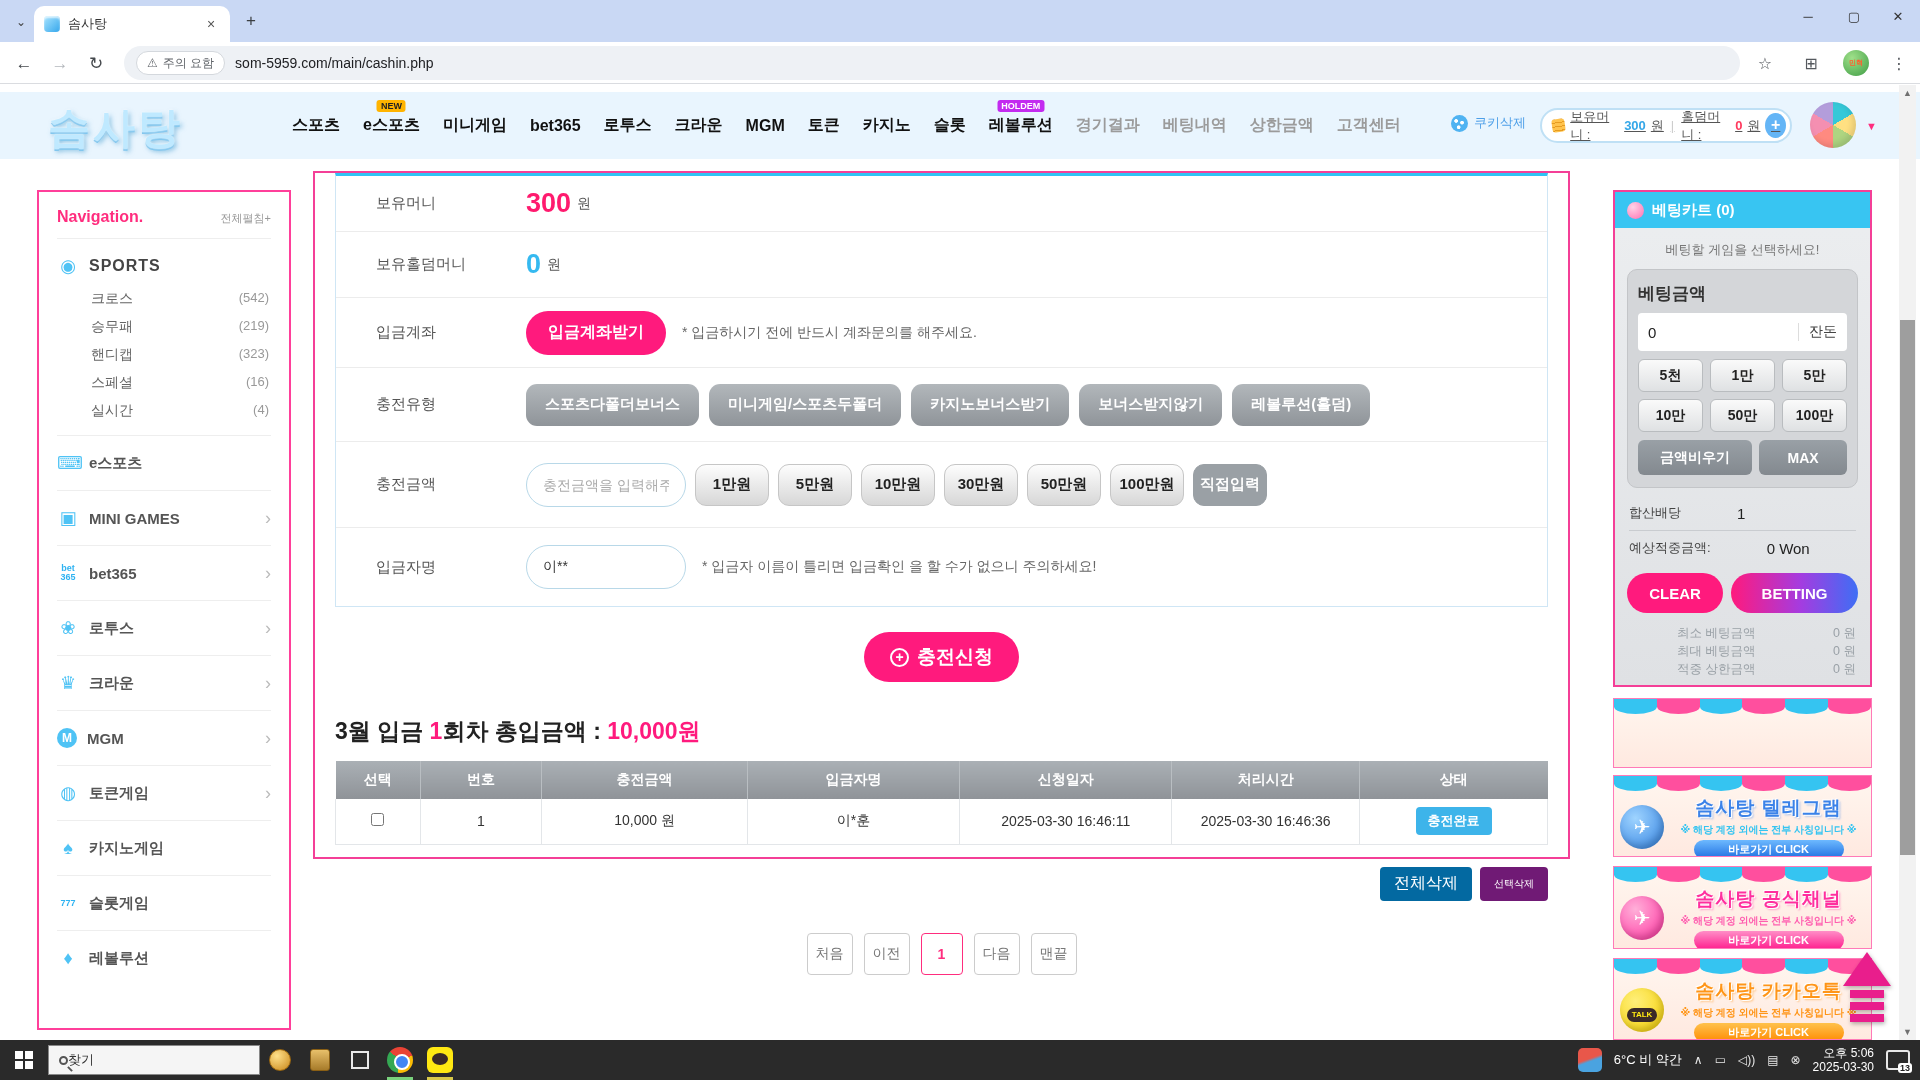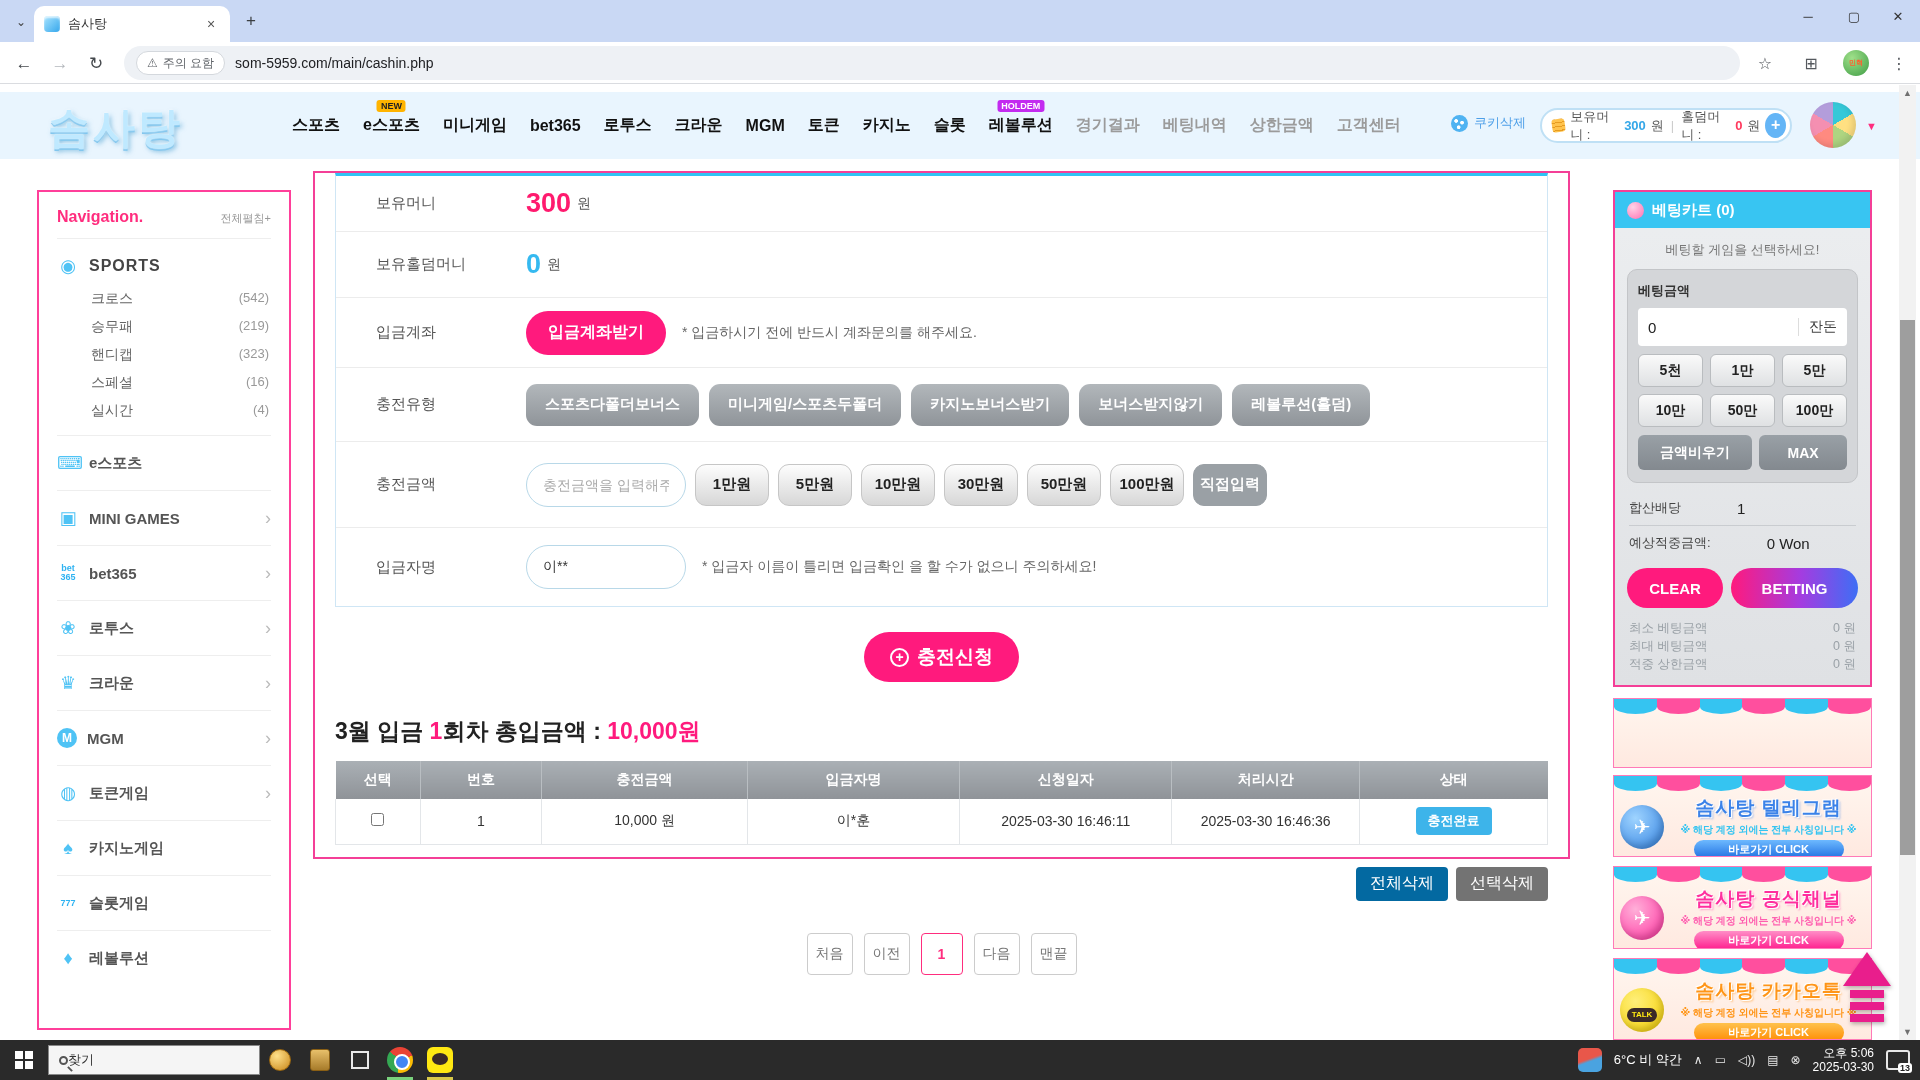--- a/index.html
+++ b/index.html
@@ -31,21 +31,21 @@
   .siteheader { position:absolute; left:0; top:7px; width:1920px; height:67px; background:#e9f5fe; }
   .logo { position:absolute; left:48px; top:8px; font-size:42px; font-weight:900; letter-spacing:3px; color:#bfe9ff; text-shadow:0 0 2px #fff, 0 2px 0 #7cc4ee, 2px 3px 5px rgba(41,142,199,.55); }
   .mainnav { position:absolute; left:292px; top:0; height:67px; display:flex; align-items:center; gap:23px; }
   .mainnav .nitem { position:relative; font-size:16px; font-weight:bold; color:#111; white-space:nowrap; }
   .mainnav .nitem.gray { color:#9b9b9b; }
   .nbadge { position:absolute; top:-15px; left:50%; transform:translateX(-50%); font-size:9px; font-weight:bold; padding:1px 4px; border-radius:3px; }
   .nbadge.new { background:#ffb400; color:#222; }
   .nbadge.holdem { background:#c32bf0; color:#fff; }
   .cookie-del { position:absolute; left:1451px; top:22px; display:flex; align-items:center; gap:6px; font-size:13px; color:#4d9fe8; }
   .cookie-ic { width:17px; height:17px; border-radius:50%; background:radial-gradient(circle at 30% 35%,#fff 1.5px,transparent 2.2px),radial-gradient(circle at 65% 45%,#fff 1.5px,transparent 2.2px),radial-gradient(circle at 45% 72%,#fff 1.5px,transparent 2.2px),#4fb3f2; }
-  .wallet { position:absolute; left:1540px; top:16px; width:252px; height:35px; background:#fff; border:2px solid #bfe0f5; border-radius:18px; display:flex; align-items:center; padding:0 4px 0 10px; gap:5px; font-size:13px; color:#555; }
+  .wallet { position:absolute; left:1540px; top:16px; width:252px; height:35px; background:#fff; border:2px solid #bfe0f5; border-radius:18px; display:flex; align-items:center; padding:0 4px 0 10px; gap:5px; font-size:13px; color:#555;text-decoration:underline; }
   .coin-ic { width:16px; height:13px; border-radius:3px; transform:rotate(-8deg); background:repeating-linear-gradient(180deg,#ffc34d 0 3px,#e69b20 3px 4px); }
   .wallet b.money { color:#35a7e8; font-weight:bold; }
   .wallet b.holdem { color:#ff3a5e; font-weight:bold; }
   .wallet .sep { color:#ccc; padding:0 2px; }
   .wallet-add { margin-left:auto; width:25px; height:25px; border-radius:50%; background:#64b5f6; color:#fff; font-size:16px; text-align:center; line-height:24px; font-weight:bold; }
   .beachball { position:absolute; left:1810px; top:10px; width:46px; height:46px; border-radius:50%; background:conic-gradient(#35c8d8 0 60deg,#ffe082 60deg 120deg,#aed581 120deg 180deg,#ff8a80 180deg 240deg,#f48fb1 240deg 300deg,#b39ddb 300deg 360deg); box-shadow:inset -3px -3px 6px rgba(0,0,0,.12); }
   .hdr-chev { position:absolute; left:1866px; top:28px; color:#ff2d7e; font-size:11px; }
 
   
   .lsidebar { position:absolute; left:37px; top:105px; width:254px; height:840px; border:2px solid #ff3f9a; background:#fff; padding:16px 18px; }
@@ -86,47 +86,47 @@
   .plus-circle { width:19px; height:19px; border:2px solid #fff; border-radius:50%; font-size:14px; line-height:15px; text-align:center; font-weight:bold; }
   .sec-title { margin:34px 0 0 20px; font-size:23px; font-weight:bold; color:#222; }
   .sec-title .pk { color:#ff1a7d; }
   .htable { margin:14px 20px 0; width:calc(100% - 40px); border-collapse:collapse; table-layout:fixed; }
   .htable thead th { background:linear-gradient(180deg,#aab0b5,#8f9398); color:#fff; font-size:14px; font-weight:bold; height:38px; border-right:1px solid #b9bec2; }
   .htable thead th:last-child { border-right:none; }
   .htable tbody td { background:#fff; height:45px; text-align:center; font-size:14px; color:#333; border:1px solid #e3e6e9; border-top:none; }
   .status-badge { display:inline-block; background:#3db4ea; color:#fff; font-size:13px; font-weight:bold; border-radius:4px; padding:5px 12px; }
   .actions { display:flex; justify-content:flex-end; gap:8px; margin:22px 20px 0; }
   .darkbtn { background:#0369a1; color:#fff; border:none; border-radius:4px; height:34px; padding:0 14px; font-size:16px; }
-  .pinksm { background:#737373; color:#fff; border:none; border-radius:4px; height:34px; padding:0 14px; font-size:16px; }
+  .pinksm { background:#701a75; color:#fff; border:none; border-radius:4px; height:34px; padding:0 14px; font-size:10px; }
   .pagination { display:flex; justify-content:center; gap:11px; margin-top:32px; }
   .pgbtn { min-width:42px; height:42px; background:#fff; border:1px solid #ccc; border-radius:4px; font-size:14px; color:#777; padding:0 8px; }
   .pgbtn.cur { border:1px solid #ff2d7e; color:#ff2d7e; font-weight:bold; }
 
   
   .cart { position:absolute; left:1613px; top:105px; width:259px; height:497px; border:2px solid #f43f97; background:linear-gradient(180deg,#eceef0,#dfe1e4); overflow:hidden; }
   .cart-head { height:36px; background:#38c5f2; display:flex; align-items:center; gap:8px; padding:0 12px; color:#fff; font-size:15px; font-weight:bold; }
   .candy-ic { width:17px; height:17px; border-radius:50%; background:radial-gradient(circle at 35% 30%,#ffd3e8,#ff6fb1); }
   .cart-hint { text-align:center; font-size:13px; color:#777; margin:13px 0 10px; }
   .cart-box { margin:0 12px; background:#d4d6d9; border:1px solid #c3c5c8; border-radius:10px; padding:12px 10px; }
-  .cart-amtlabel { font-size:13px; font-weight:bold; color:#333; }
+  .cart-amtlabel { font-size:17px; font-weight:bold; color:#333; }
   .cart-inputrow { margin-top:8px; height:38px; background:#fff; border-radius:4px; display:flex; align-items:center; padding:0 10px; }
   .cart-input { border:none; outline:none; flex:1; font-size:15px; color:#222; width:60px; }
   .cart-change { border-left:1px solid #ddd; padding-left:10px; font-size:14px; color:#444; }
   .qgrid { display:grid; grid-template-columns:1fr 1fr 1fr; gap:7px; margin-top:8px; }
   .qbtn { height:33px; background:linear-gradient(180deg,#fafafa,#dfe1e3); border:1px solid #b9bcbf; border-radius:6px; font-size:14px; font-weight:bold; color:#222; }
   .cart-botrow { display:flex; gap:7px; margin-top:8px; }
   .dgray { background:linear-gradient(180deg,#99a0a6,#83898f); color:#fff; border:none; border-radius:6px; height:35px; font-size:14px; font-weight:bold; }
   .cart-stats { padding:12px 14px 4px; }
   .statrow { display:flex; align-items:center; font-size:13px; color:#444; height:26px; }
   .statrow .sval { margin-left:56px; font-size:15px; color:#222; }
   .stat-div { border-bottom:1px solid #c9ccd0; margin:4px 0; }
   .cart-btns { display:flex; gap:8px; padding:8px 12px 0; }
   .clearbtn { width:96px; height:40px; border:none; border-radius:20px; background:#ff1a7d; color:#fff; font-size:15px; font-weight:bold; }
   .betbtn { flex:1; height:40px; border:none; border-radius:20px; background:linear-gradient(90deg,#ff1a7d,#a43ce0 55%,#3e6ef5); color:#fff; font-size:15px; font-weight:bold; }
-  .limits { padding:12px 14px 0; }
+  .limits { padding:12px 14px 0;margin-left:48px; }
   .limrow { display:flex; justify-content:space-between; font-size:12.5px; color:#9aa1a7; height:18px; }
 
   
   .banner { position:absolute; left:1613px; width:259px; border:1px solid #ff7ab8; overflow:hidden; background:linear-gradient(180deg,#fff6ef,#ffe9e0); }
   .scallops { display:flex; }
   .sc { flex:1; height:15px; border-radius:0 0 50% 50%; }
   .sc.c { background:#35c4f1; } .sc.p { background:#ff4f9e; }
   .b1-title { text-align:center; font-size:25px; font-weight:900; margin-top:9px; color:#eaf8ff; letter-spacing:2px; text-shadow:0 0 2px #2aa8e0,1px 1px 0 #2aa8e0,-1px -1px 0 #2aa8e0,2px 2px 3px rgba(42,168,224,.6); }
   .bn-body { display:flex; align-items:center; gap:8px; padding:4px 6px 0; }
   .bn-ball { width:44px; height:44px; border-radius:50%; flex:0 0 44px; text-align:center; line-height:44px; color:#fff; font-size:20px; box-shadow:inset -3px -4px 6px rgba(0,0,0,.18); }

